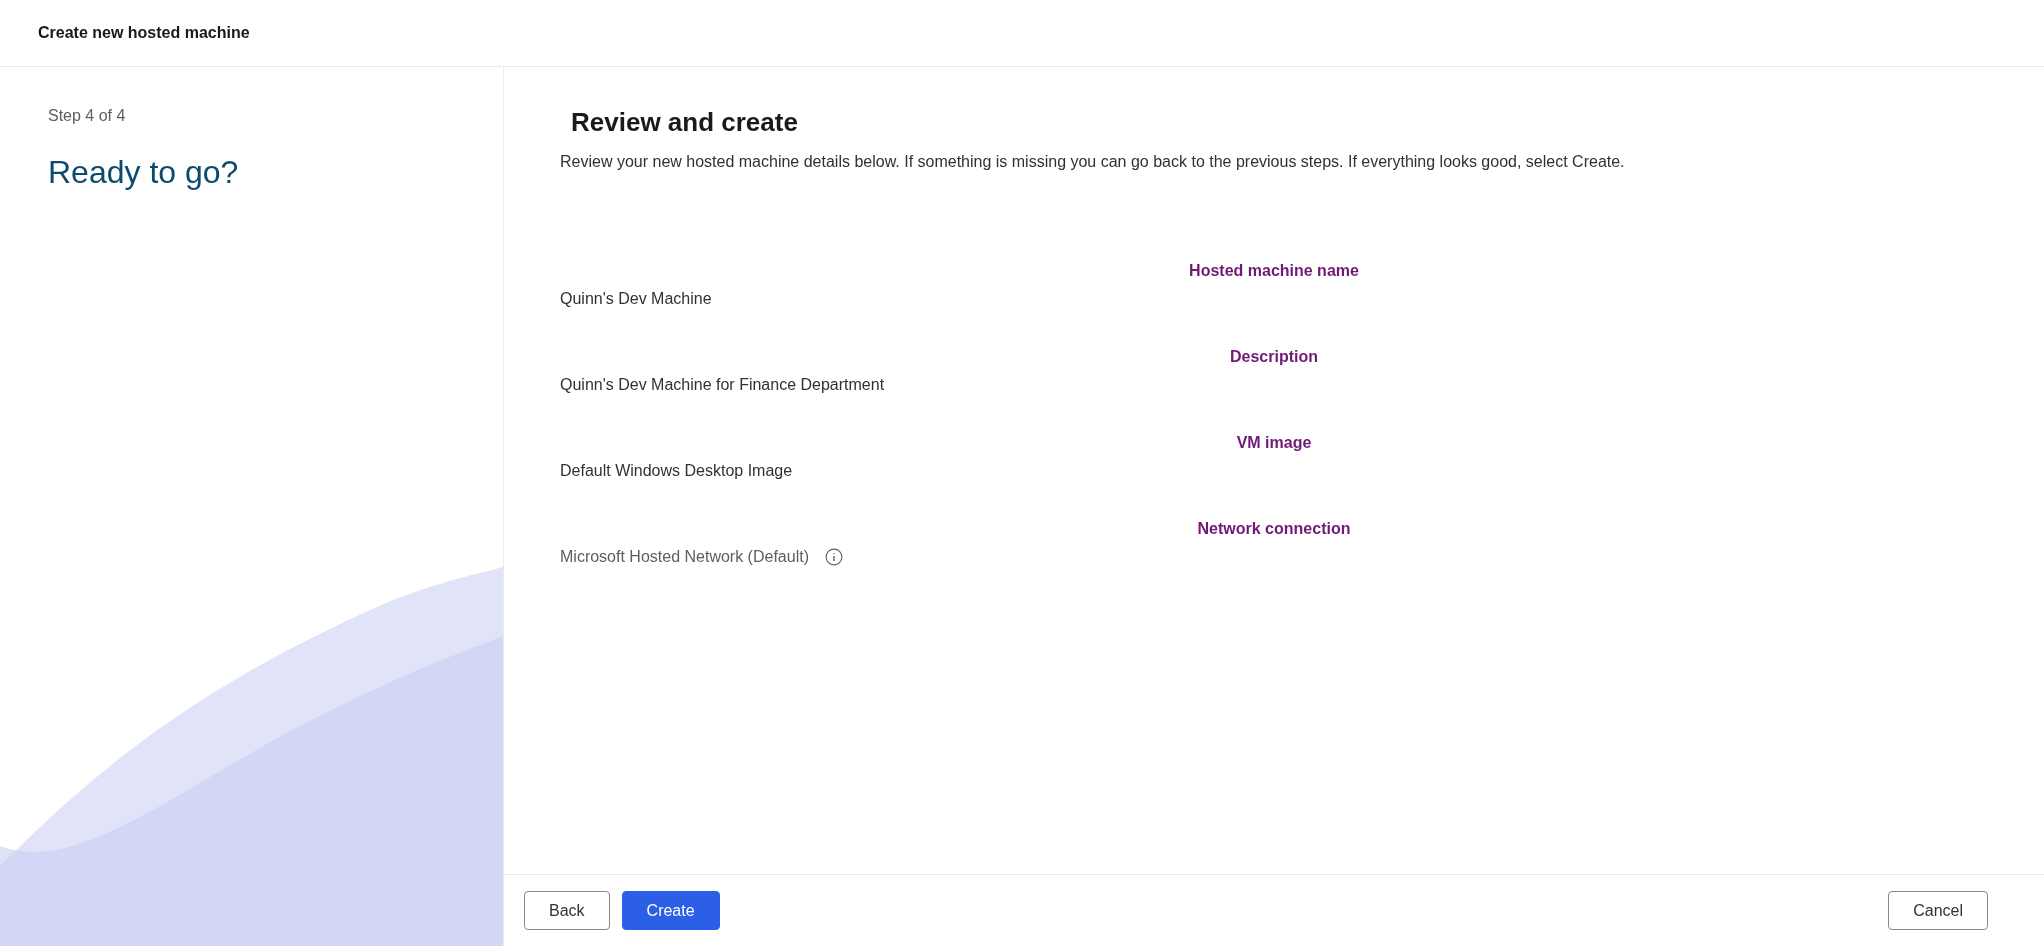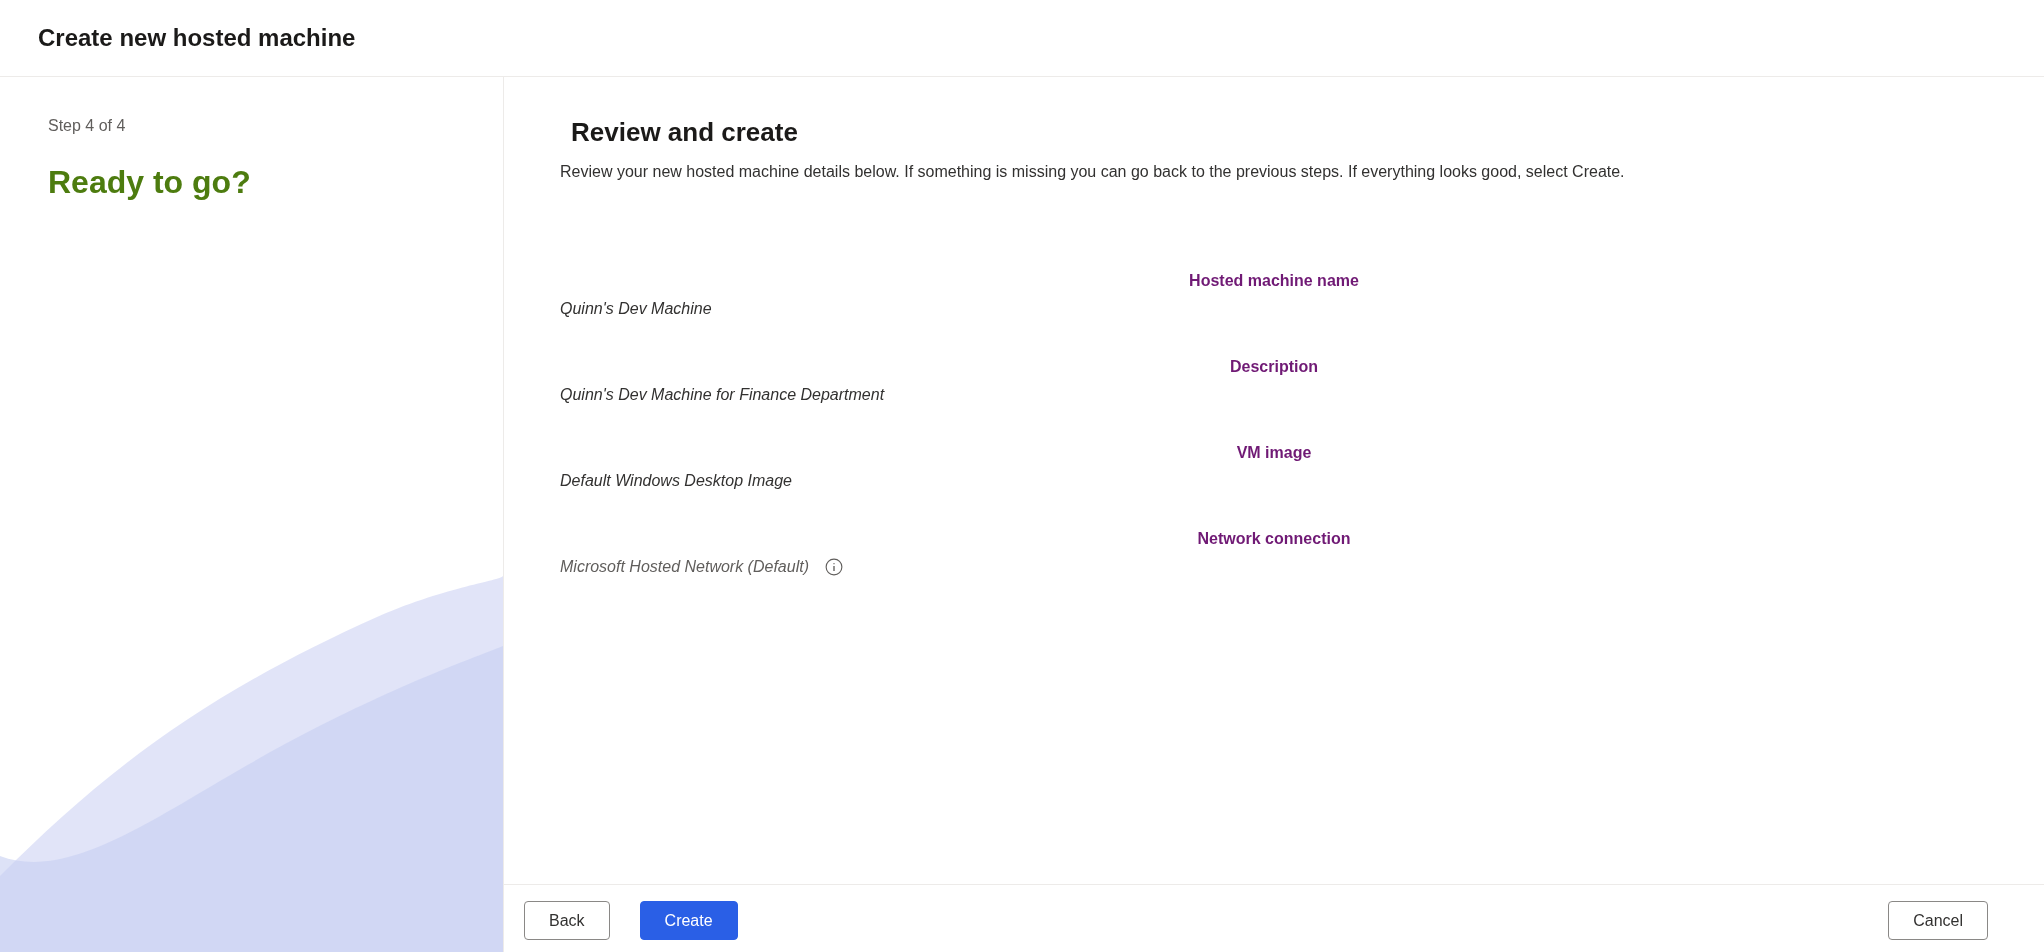--- a/index.html
+++ b/index.html
@@ -18,21 +18,21 @@
       overflow: hidden;
       position: relative;
     }
     
     .header {
       padding: 24px 38px;
       border-bottom: 1px solid #edebe9;
     }
     
     .header-title {
-      font-size: 24px;
+      font-size: 16px;
       font-weight: 600;
       color: #1b1a19;
     }
     
     .content-area {
       display: flex;
       height: calc(100% - 73px);
     }
     
     .sidebar {
@@ -44,22 +44,22 @@
     }
     
     .step-indicator {
       font-size: 16px;
       color: #605e5c;
       margin-bottom: 28px;
     }
     
     .sidebar-title {
       font-size: 32px;
-      font-weight: 700;
-      color: #4d7c0f;
+      font-weight: 400;
+      color: #0c4a6e;
       line-height: 1.2;
     }
     
     .wave-decoration {
       position: absolute;
       bottom: 0;
       left: 0;
       width: 100%;
       height: 380px;
       pointer-events: none;
@@ -104,21 +104,20 @@
       margin-bottom: 10px;
       text-align: center;
     }
     
     .field-value {
       font-size: 16px;
       color: #323130;
       display: flex;
       align-items: center;
       gap: 14px;
-      font-style: italic;
     }
     
     .field-value.muted {
       color: #605e5c;
       gap: 16px;
     }
     
     .info-icon {
       display: inline-flex;
       align-items: center;
@@ -160,21 +159,20 @@
     .btn-secondary {
       background: #ffffff;
       border-color: #8a8886;
       color: #323130;
     }
     
     .btn-primary {
       background: #2a5fe6;
       color: #ffffff;
       border-color: #2a5fe6;
-      margin-left: 18px;
     }
   </style>
 </head>
 <body>
 
 <div class="header">
   <h1 class="header-title">Create new hosted machine</h1>
 </div>
 
 <div class="content-area">

